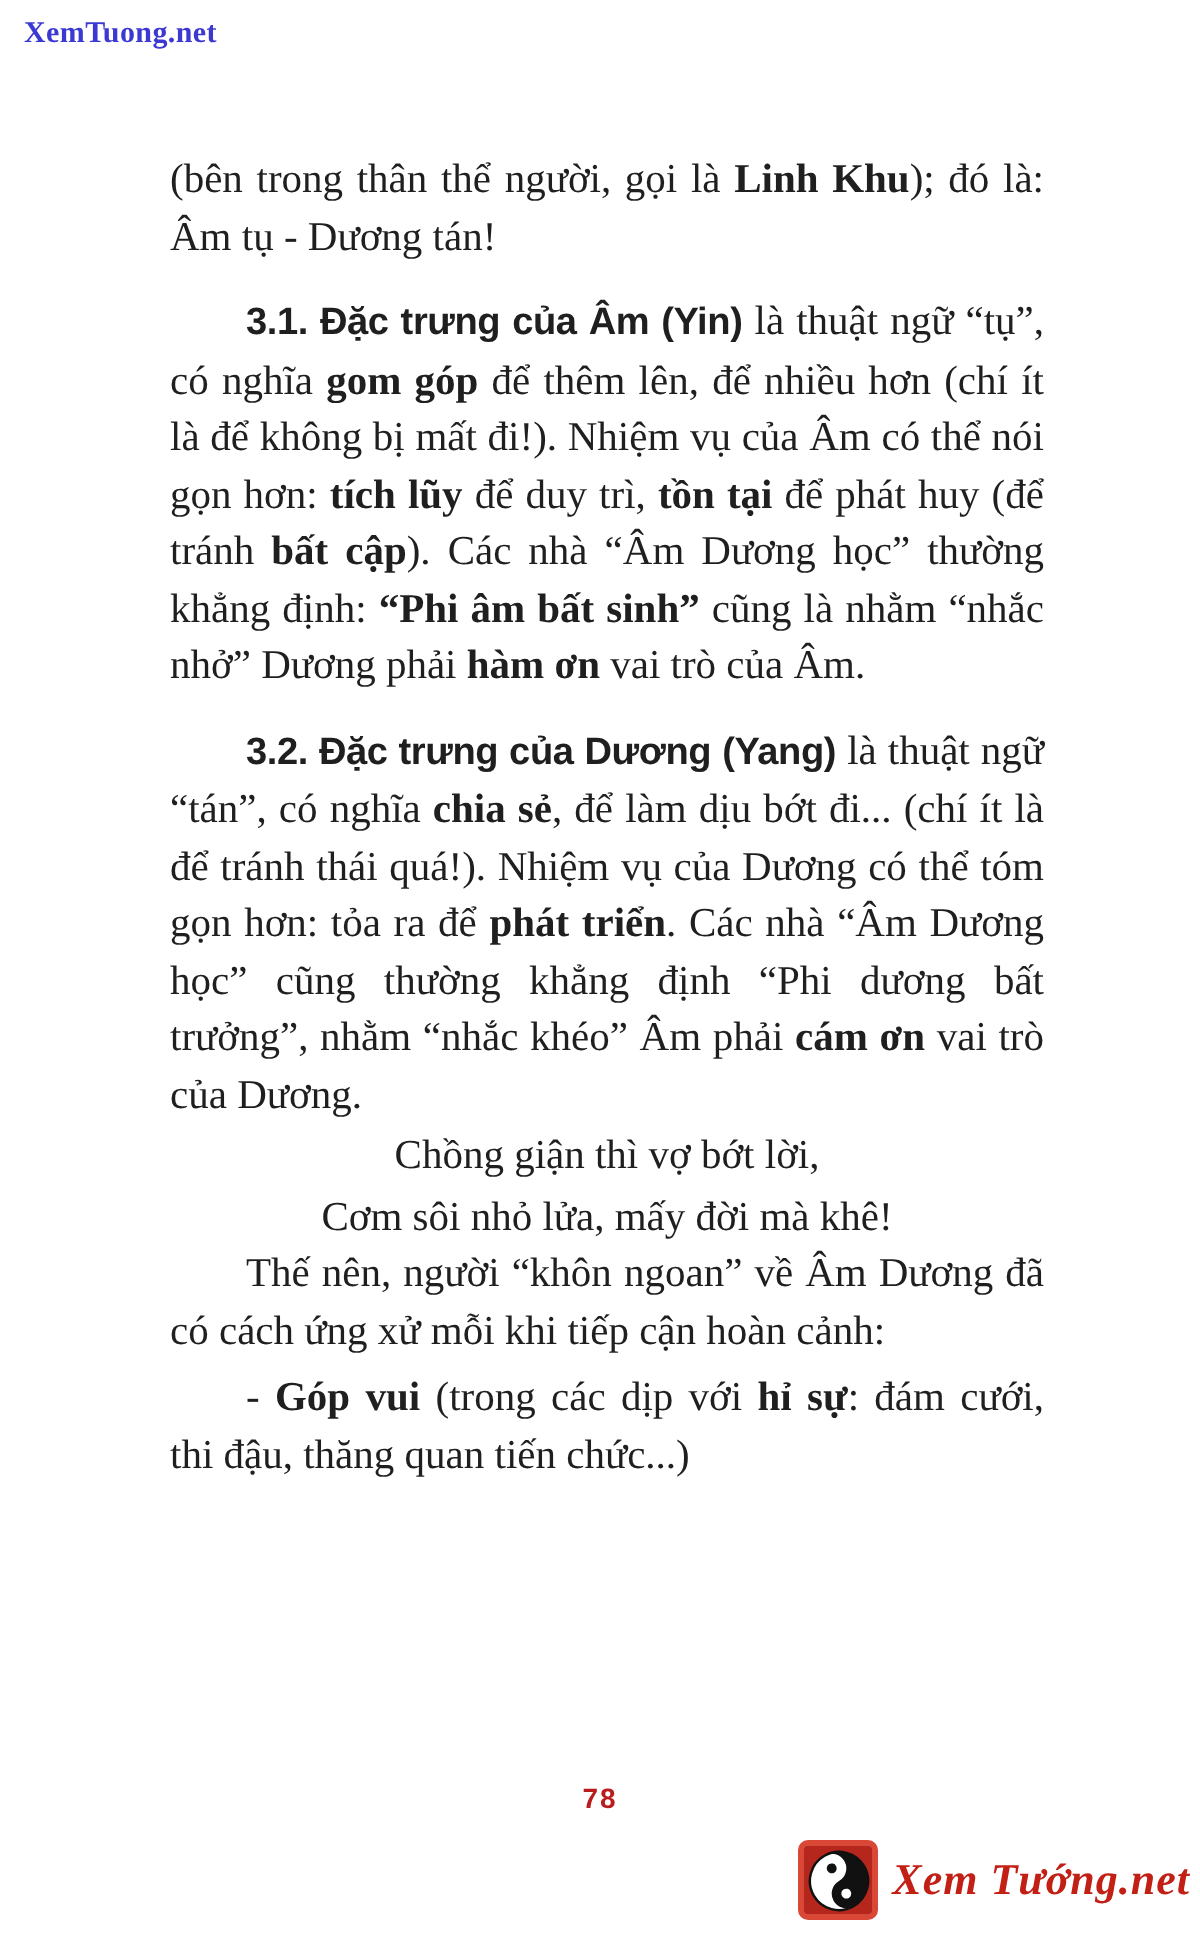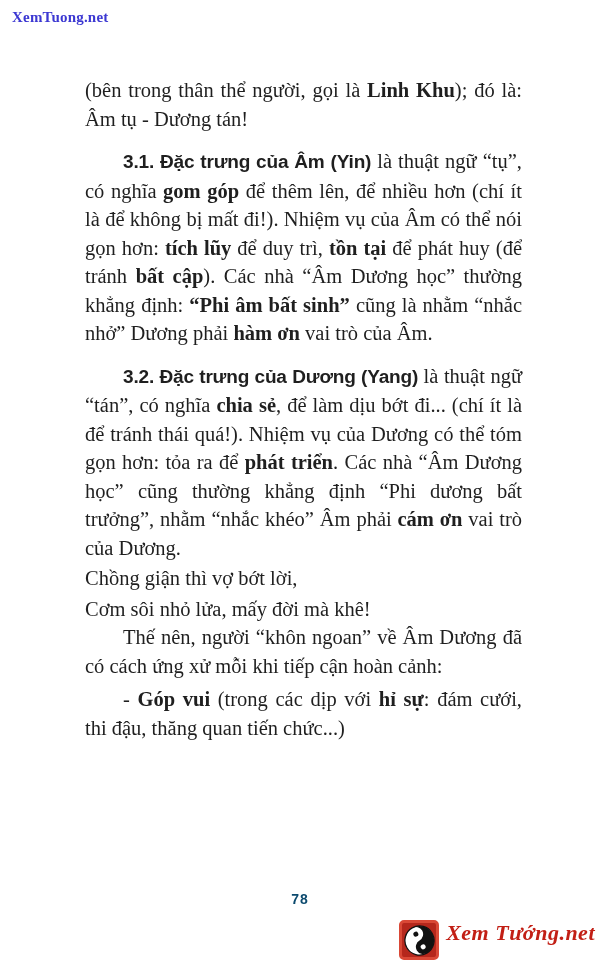--- a/index.html
+++ b/index.html
@@ -18,30 +18,30 @@
   }
   .page-body p{margin:0;}
   p.sp{margin-top:5px;}
   p.section{margin-top:14px;}
   .indent{text-indent:38px;}
   .bseg{font-weight:700;font-family:Liberation Serif, serif;}
   .hseg{
     font-family:"Liberation Sans", sans-serif;
     font-weight:700;font-size:0.93em;letter-spacing:-0.2px;
   }
-  .verse{text-align:left;text-indent:0;margin-top:2px !important;}
+  .verse{text-align:center;text-indent:0;margin-top:2px !important;}
   .after-verse{margin-top:2px;}
   .page-num{
     position:absolute;top:891px;left:0;width:600px;text-align:center;
     font-family:"Liberation Sans", sans-serif;
-    font-size:14px;font-weight:700;color:#0c4a6e;letter-spacing:1px;
+    font-size:14px;font-weight:700;color:#b91c1c;letter-spacing:1px;
   }
   .logo{
     position:absolute;top:920px;right:5px;
-    display:flex;gap:7px;
+    display:flex;align-items:center;gap:7px;
   }
   .logo-icon{
     width:40px;height:40px;box-sizing:border-box;
     background:#b5271c;border:3px solid #d94836;border-radius:5px;
     display:flex;align-items:center;justify-content:center;
   }
   .logo-text{
     font-family:"Liberation Serif", serif;
     font-style:italic;font-weight:700;
     font-size:22px;color:#c21f15;letter-spacing:0.5px;

